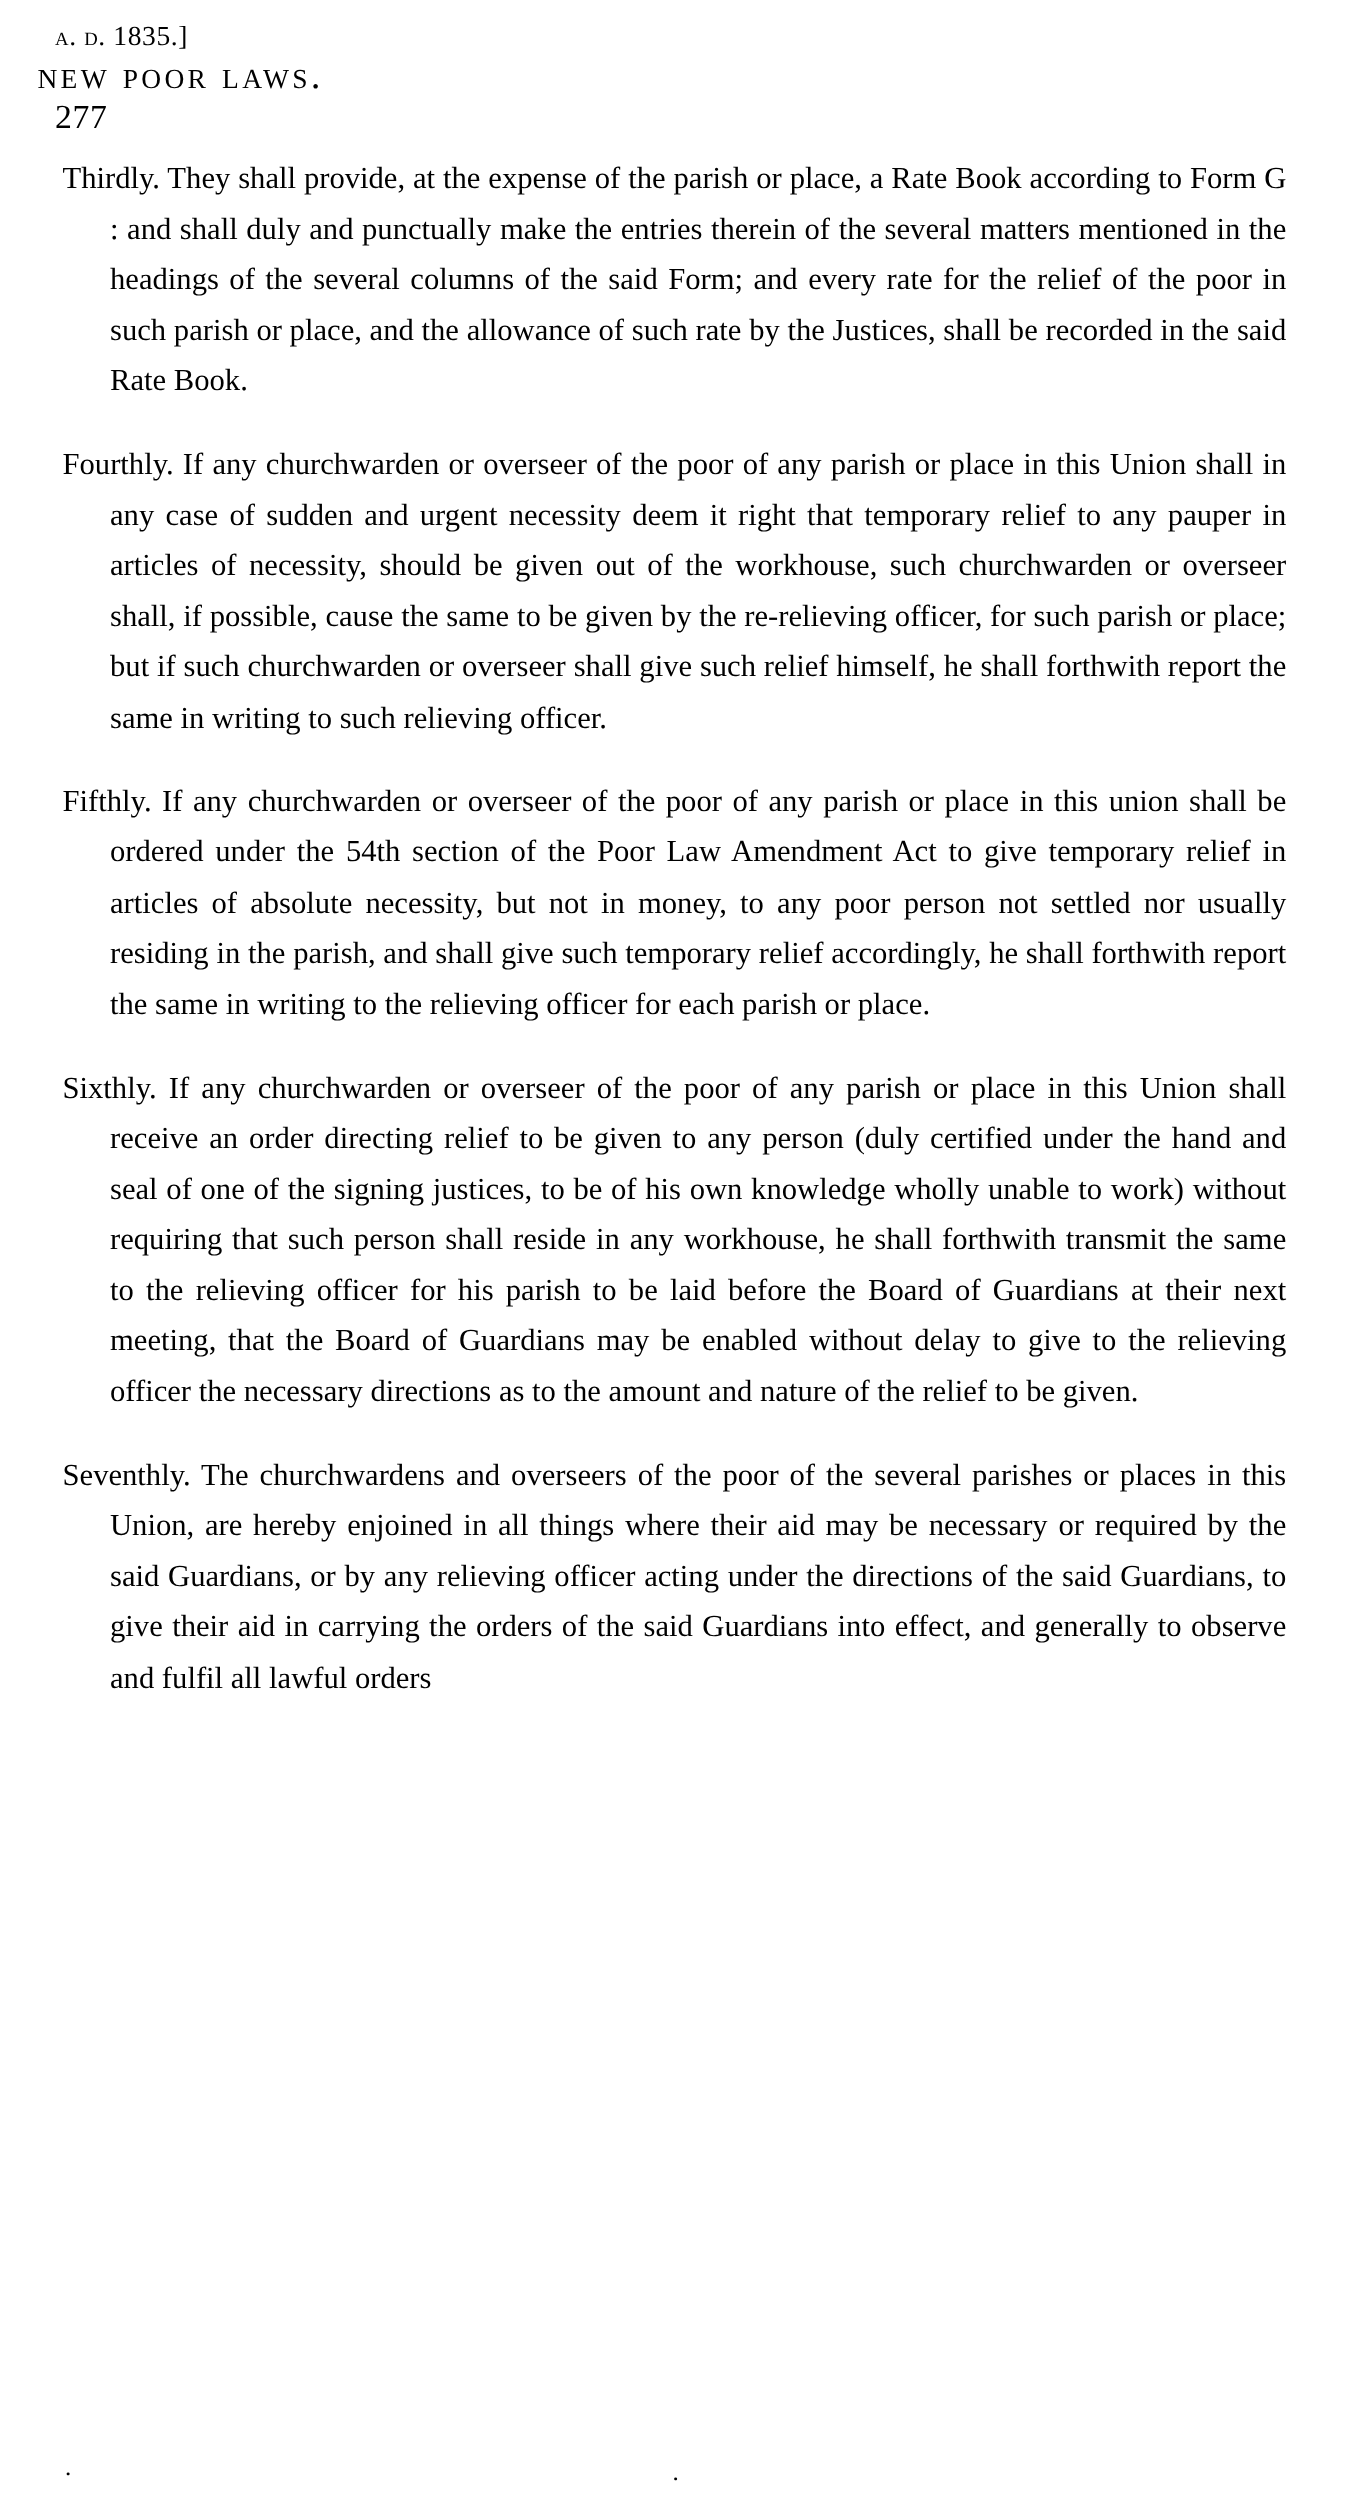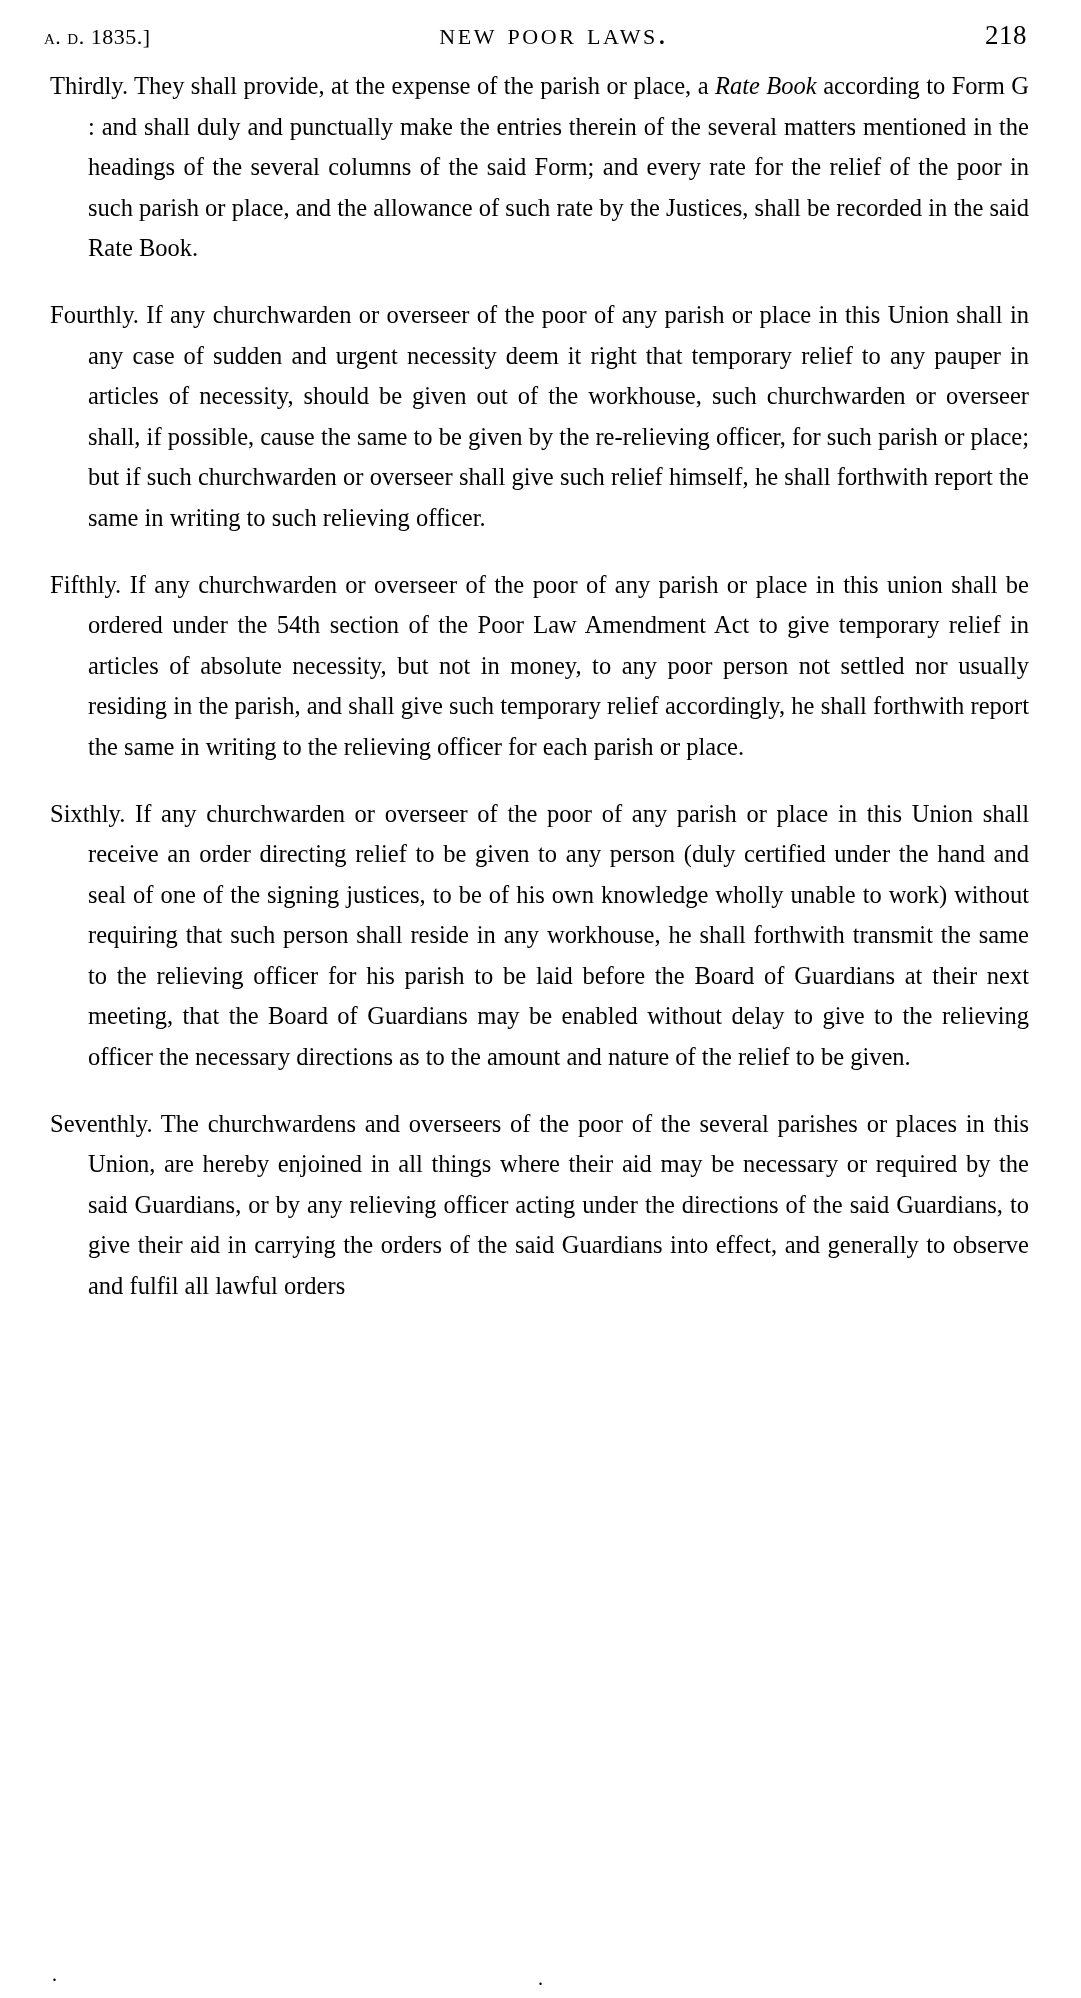--- a/index.html
+++ b/index.html
@@ -22,20 +22,21 @@
     padding: 16px 52px 0 40px;
   }
   .running-head {
     display: flex;
     align-items: baseline;
     justify-content: space-between;
     width: 100%;
     margin-bottom: 14px;
     padding: 0 2px 0 4px;
     box-sizing: border-box;
+    flex-direction: column;
   }
   .head-left {
     font-size: 22px;
     letter-spacing: 0.5px;
     font-variant: small-caps;
     text-transform: lowercase;
     white-space: nowrap;
   }
   .head-center {
     font-size: 31px;
@@ -60,21 +61,20 @@
     text-indent: -38px;
     hyphens: none;
   }
   .para:last-child {
     margin-bottom: 0;
   }
   .lead {
     
   }
   .ital {
-    font-style: italic;
     margin-top: 37px;
   }
   .dot-left {
     position: absolute;
     left: 52px;
     bottom: 14px;
     font-size: 20px;
     line-height: 1;
   }
   .dot-center {
@@ -87,21 +87,21 @@
   }
 </style>
 </head>
 <body>
 
 <div class="page">
 
   <div class="running-head">
     <span class="head-left">A. D. 1835.]</span>
     <span class="head-center">NEW POOR LAWS.</span>
-    <span class="head-right">218</span>
+    <span class="head-right">277</span>
   </div>
 
   <p class="para"><span class="lead">Thirdly.</span><span>  They shall provide, at the expense of the parish or place, a </span><span class="ital">Rate Book</span><span> according to  Form  G :  and   shall  duly and punctually  make  the  entries  therein  of  the   several  matters  mentioned in the headings of the several columns of the said Form; and every rate for the relief of the  poor  in such parish or place, and the allowance of  such rate by the Justices, shall be recorded in the said Rate Book.</span></p>
 
   <p class="para"><span class="lead">Fourthly.</span><span>  If any churchwarden or overseer of the poor of any parish or place in this Union shall in any case of sudden and urgent necessity deem it right that temporary relief to any  pauper in articles of necessity, should be given out of the workhouse, such churchwarden or overseer shall, if possible, cause the same to be given by  the re-relieving officer, for such  parish  or place; but if such churchwarden or overseer shall give such relief himself, he shall forthwith report the same in writing to such relieving officer.</span></p>
 
   <p class="para"><span class="lead">Fifthly.</span><span>  If any churchwarden or overseer of the  poor of any parish or place in this union shall be ordered under the  54th section of the Poor  Law  Amendment  Act  to  give  temporary  relief in  articles of absolute necessity, but not in money, to any poor person not settled nor usually residing in the parish, and shall  give  such  temporary relief accordingly, he shall forthwith report the same in  writing to the relieving officer for each parish or place.</span></p>
 
   <p class="para"><span class="lead">Sixthly.</span><span>  If any churchwarden or  overseer of the poor of any parish or place in this Union  shall receive an order directing relief to be given to any person (duly certified under the hand  and  seal  of  one  of  the signing justices, to be of his own knowledge wholly unable to work) without requiring that such person shall reside in any workhouse, he shall forthwith transmit the same to the relieving officer for his parish to be laid before the Board of Guardians at their next meeting, that the  Board  of Guardians may be enabled without delay to give to the relieving officer the necessary directions as to the amount and nature of the relief to be given.</span></p>
 

